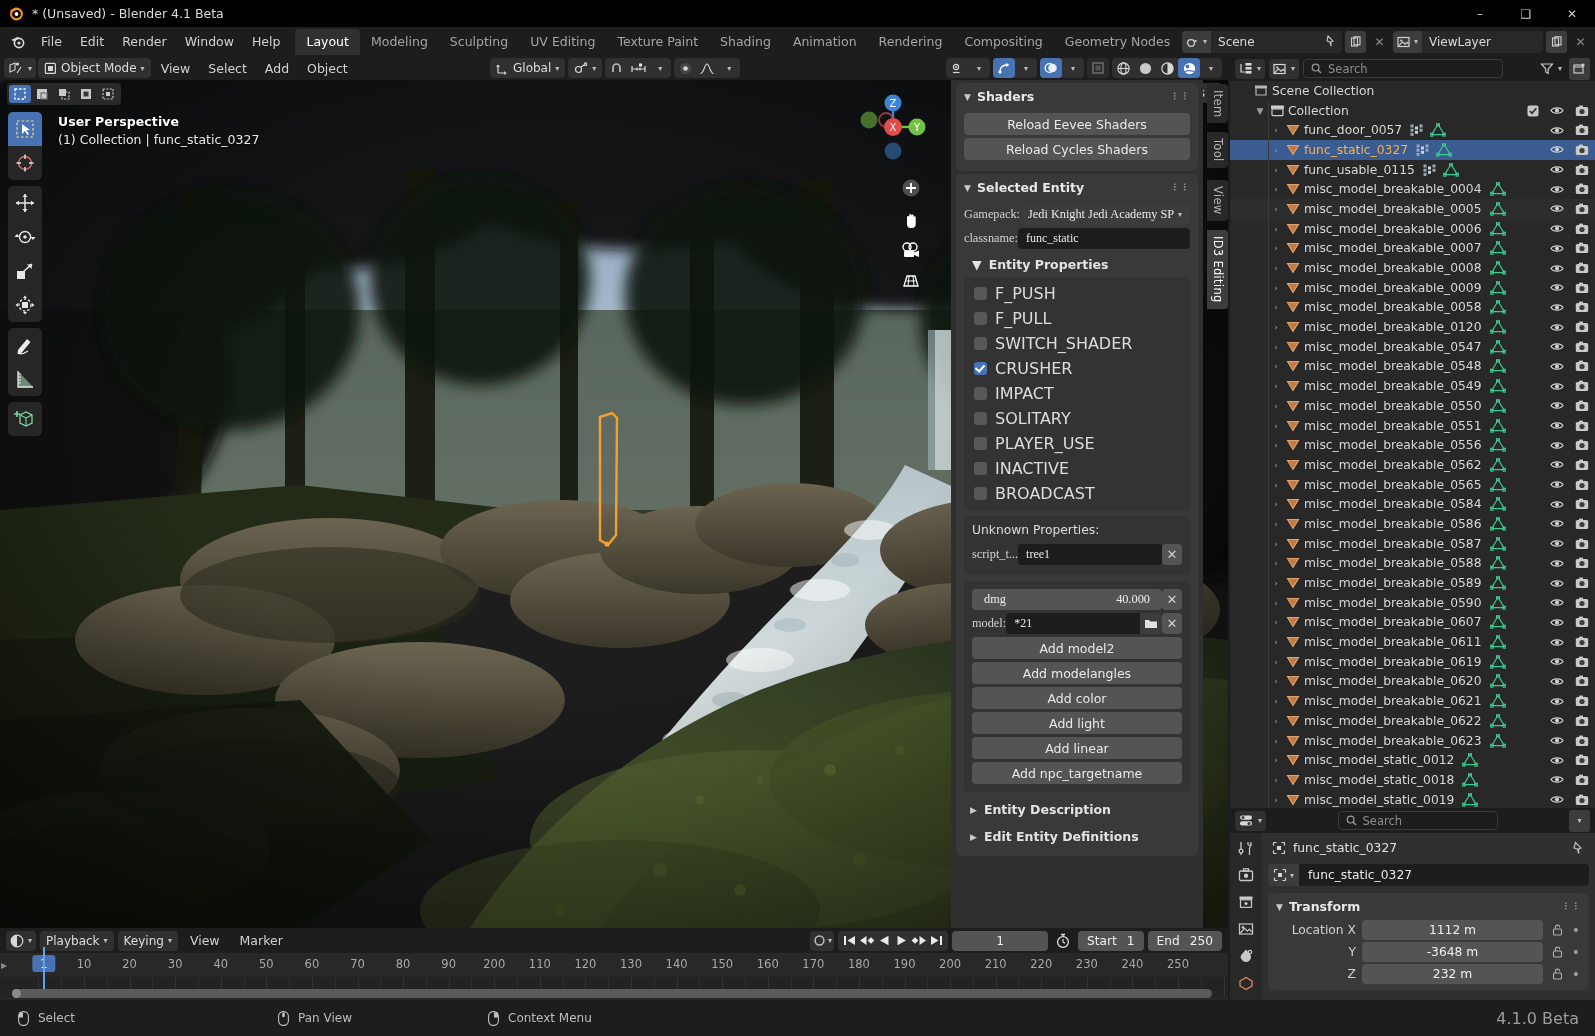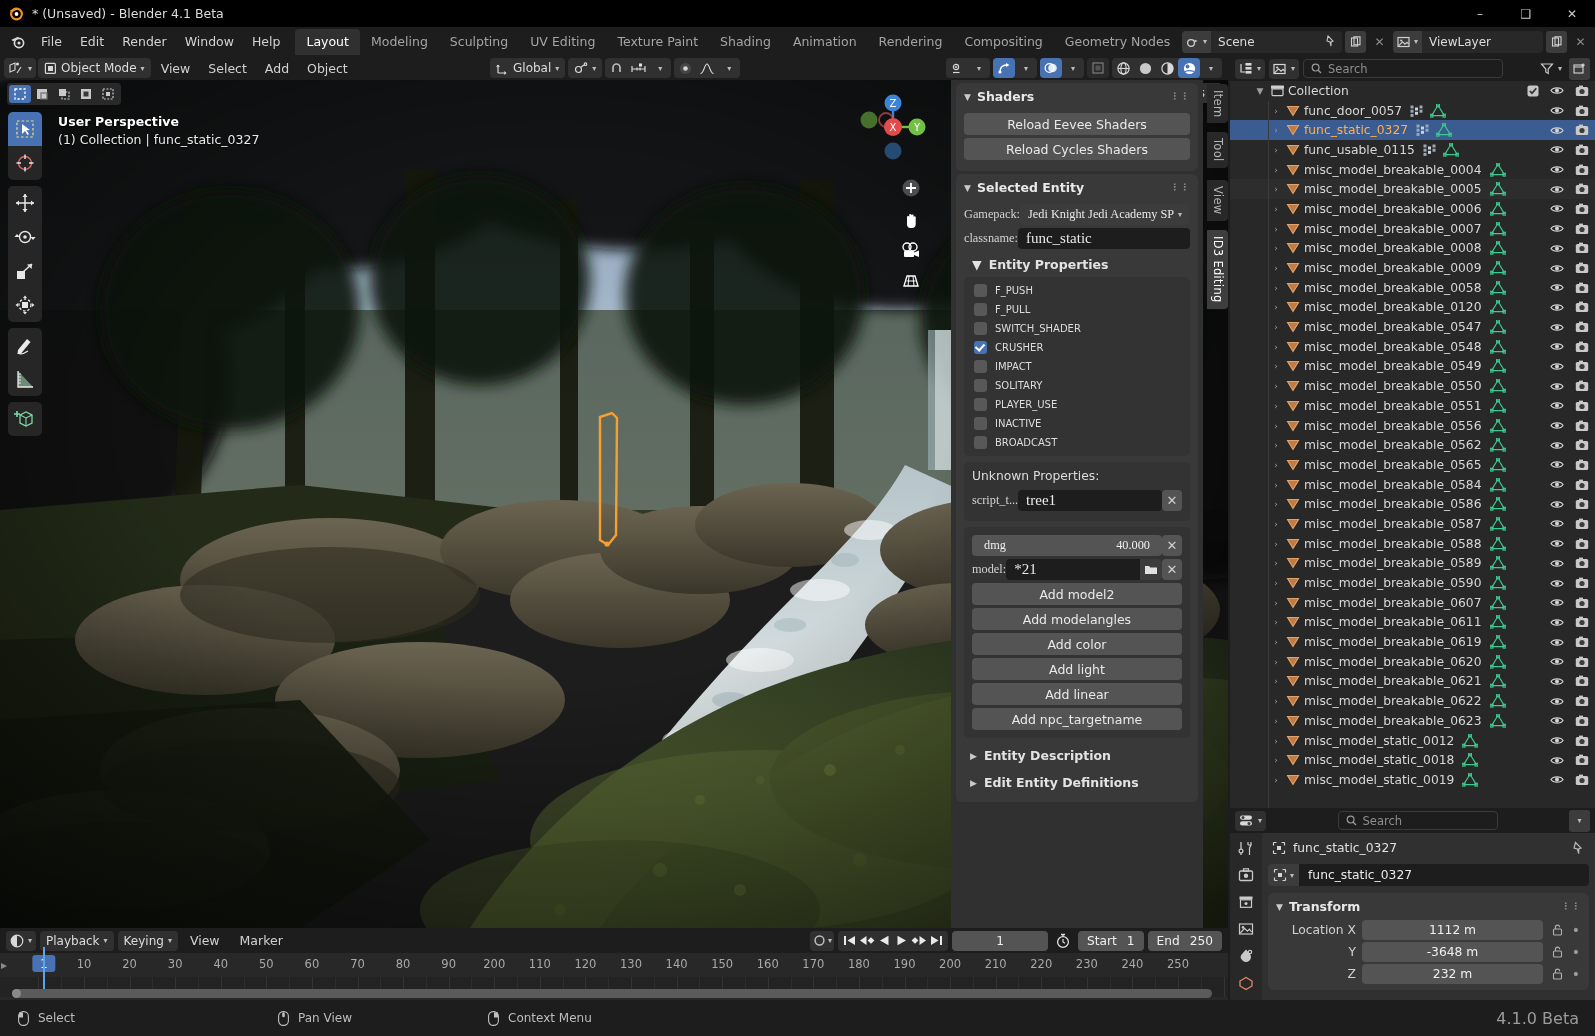--- a/index.html
+++ b/index.html
@@ -103,29 +103,29 @@
            color:#e8e8e8; font-weight:bold;}
   .phead .tri { font-size:9px; color:#c9c9c9; }
   .pdots { margin-left:auto; color:#8a8a8a; font-size:9px; letter-spacing:1px; line-height:5px;}
   .wbtn2 { display:block; margin:3px 8px; height:22px; background:#545454; border-radius:4px;
            font-size:12.5px; color:#e9e9e9; display:flex; align-items:center; justify-content:center;}
   .row { display:flex; align-items:center; margin:3px 8px;font-family:Liberation Serif, serif; }
   .lbl { font-size:12.3px; color:#d3d3d3; }
   .fieldD { flex:1; height:21px; background:#3c3c3c; border-radius:4px; display:flex; align-items:center;
             padding:0 8px; font-size:12.3px; color:#e9e9e9; }
   .fieldTxt { flex:1; height:21px; background:#1d1d1d; border-radius:4px; display:flex; align-items:center;
-            padding:0 8px; font-size:15px; color:#e9e9e9; }
+            padding:0 8px; font-size:12px; color:#e9e9e9; }
   .subhead { display:flex; align-items:center; gap:7px; padding:5px 8px 3px 16px;
              font-size:12.5px; color:#e3e3e3; font-weight:bold;}
   .cbrow { display:flex; align-items:center; gap:8px; padding:3px 8px 3px 10px; }
   .cbox { width:13px;height:13px;border-radius:3px; background:#585858; flex:none;}
   .cbox.checked { background:#4772b3; position:relative;}
   .cbox.checked::after{content:""; position:absolute; left:3px; top:1px; width:4px;height:7px;
      border:solid #fff; border-width:0 2px 2px 0; transform:rotate(42deg);}
-  .cblabel { font-size:10px; color:#dddddd; }
+  .cblabel { font-size:16px; color:#dddddd; }
   .xbtn { width:20px;height:21px;background:#545454;border-radius:4px;display:flex;
           align-items:center;justify-content:center;color:#cfcfcf;font-size:13px;flex:none;}
   .folderbtn{ width:22px;height:21px;background:#3c3c3c;border-radius:0 4px 4px 0;display:flex;
           align-items:center;justify-content:center;flex:none;}
   .slider { flex:1; height:21px; background:#545454; border-radius:4px; display:flex;
             align-items:center; justify-content:space-between; padding:0 12px;
             font-size:12.3px; color:#efefef; }
   .collapsed { display:flex; align-items:center; gap:7px; padding:6px 8px 6px 14px;
                font-size:12.5px; color:#e3e3e3; font-weight:bold;}
   .collapsed .tri { font-size:9px; color:#c9c9c9; }
@@ -925,20 +925,30 @@
               <rect x="1" y="3" width="9" height="8" fill="none" stroke="#d5d5d5" stroke-width="1.1"></rect>
               <path d="M1 5 L10 5" stroke="#d5d5d5" stroke-width="1"></path>
               <path d="M10 1.5 L10 5 M8.3 3.2 L11.7 3.2" stroke="#d5d5d5" stroke-width="1.3"></path>
             </svg>
         </div>
       </div>
     </div>
 
     <div class="oltree">
 
+      <div class="olrow indent1">
+        <span class="arrow"></span>
+        <span class="oicon">
+          <svg width="14" height="13" viewBox="0 0 14 13">
+              <rect x="1" y="1.5" width="12" height="3" fill="#b5b5b5"></rect>
+              <path d="M2 4.5 L2 11 L12 11 L12 4.5" fill="none" stroke="#b5b5b5" stroke-width="1.2"></path>
+            </svg>
+        </span>
+        <span class="oname">Scene Collection</span>
+      </div>
 
       <div class="olrow indent2">
         <span class="arrow">▼</span>
         <span class="oicon">
           <svg width="15" height="14" viewBox="0 0 15 14">
               <rect x="1" y="1.5" width="13" height="3.3" rx="0.6" fill="#cfcfcf"></rect>
               <rect x="2" y="5" width="11" height="6.6" rx="0.8" fill="none" stroke="#cfcfcf" stroke-width="1.2"></rect>
             </svg>
         </span>
         <span class="oname">Collection</span>

